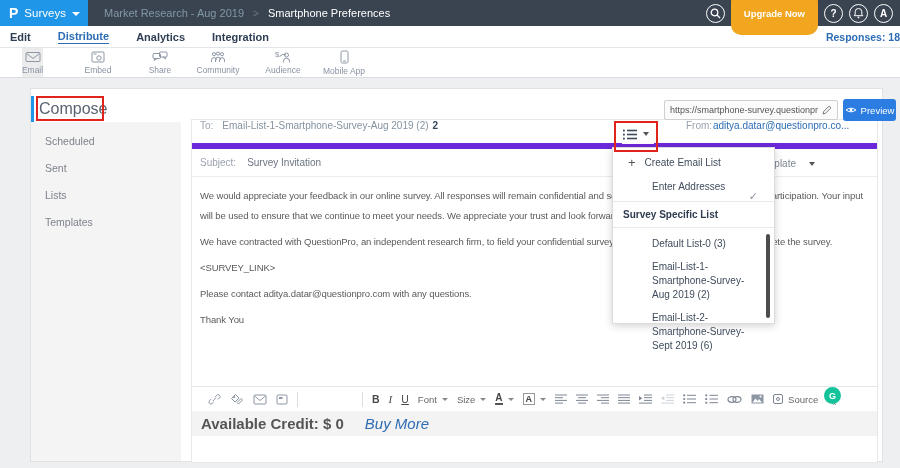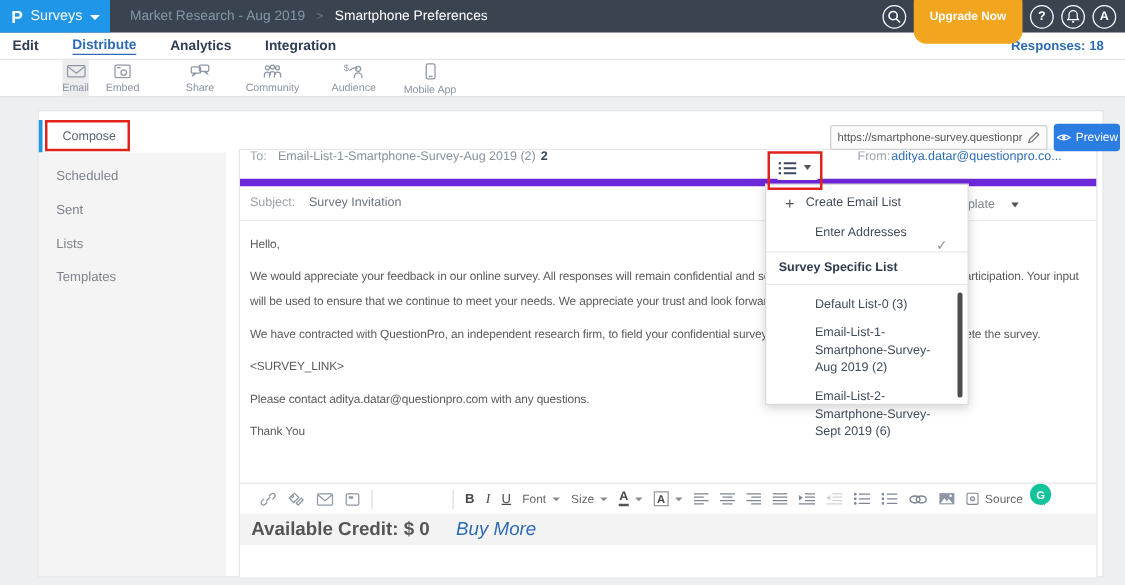--- a/index.html
+++ b/index.html
@@ -23,37 +23,37 @@
   .circle-btn{width:19px;height:19px;border:1.5px solid #fff;border-radius:50%;color:#fff;font-size:10px;font-weight:bold;
               display:flex;align-items:center;justify-content:center;box-sizing:border-box;}
   .upgrade{background:#f2a51e;color:#fff;font-size:9.5px;font-weight:bold;padding:12px 13px;height:19px;
            display:flex;align-items:center;border-radius:10px;}
 
   
   .navbar{position:absolute;left:0;top:26px;width:900px;height:22px;background:#fff;border-bottom:1px solid #e3e6e9;
           box-sizing:border-box;display:flex;align-items:center;gap:27px;padding-left:10px;font-size:11px;font-weight:600;z-index:4;}
   .nav-item{color:#2e3d54;}
   .nav-item.active{color:#2d6cb4;border-bottom:1px solid #2d6cb4;padding-bottom:1px;}
-  .responses{position:absolute;right:17px;top:5px;color:#2d6cb4;font-size:10.5px;font-weight:600;}
+  .responses{position:absolute;right:0;top:5px;color:#2d6cb4;font-size:10.5px;font-weight:600;}
 
   
   .channelbar{position:absolute;left:0;top:48px;width:900px;height:30px;background:#fff;border-bottom:1px solid #d9dde1;box-sizing:border-box;z-index:4;}
   .channel{position:absolute;top:0;height:29px;display:flex;flex-direction:column;align-items:center;justify-content:center;gap:2px;
            font-size:8.5px;color:#8a93a3;}
   .channel.active{background:#ececec;}
   .url-box{position:absolute;left:664px;top:52px;width:174px;height:20px;border:1px solid #cfcfcf;background:#fbfbfb;border-radius:2px;
            box-sizing:border-box;display:flex;align-items:center;padding:0 5px;gap:4px;}
   .url-text{flex:1;font-size:9px;color:#555;overflow:hidden;white-space:nowrap;}
   .preview-btn{position:absolute;left:843px;top:51px;width:53px;height:22px;background:#2b7de1;border-radius:3px;color:#fff;
                font-size:9.5px;display:flex;align-items:center;justify-content:center;gap:4px;}
 
   
   .card{position:absolute;left:30px;top:88px;width:853px;height:374px;background:#fff;border:1px solid #e2e2e2;box-sizing:border-box;}
   .side-active{position:absolute;left:0;top:7px;width:150px;height:26px;border-left:3px solid #2096e8;background:#fff;
-               display:flex;align-items:center;padding-left:16px;box-sizing:border-box;font-size:10px;color:#5a6472;}
+               display:flex;align-items:center;padding-left:5px;box-sizing:border-box;font-size:16px;color:#5a6472;}
   .side-rest{position:absolute;left:0;top:33px;width:150px;bottom:0;background:#f4f4f4;padding-top:5px;box-sizing:border-box;}
   .side-item{height:27px;display:flex;align-items:center;padding-left:14px;font-size:10.5px;color:#7d828c;}
 
   
   .panel{position:absolute;left:160px;top:30px;width:687px;height:344px;border:1px solid #e8e8e8;box-sizing:border-box;background:#fff;}
   .to-row{position:relative;height:29px;border-bottom:6px solid #6d28d9;box-sizing:border-box;display:flex;align-items:flex-start;
           padding:0 8px;font-size:10px;}
   .to-label{color:#9aa3ae;margin-right:9px;}
   .to-value{color:#8593a0;}
   .to-count{color:#33475b;font-weight:bold;margin-left:4px;}
@@ -146,21 +146,21 @@
 
 <div class="navbar">
   <span class="nav-item">Edit</span>
   <span class="nav-item active">Distribute</span>
   <span class="nav-item">Analytics</span>
   <span class="nav-item">Integration</span>
   <span class="responses">Responses: 18</span>
 </div>
 
 <div class="channelbar">
-  <div class="channel active" style="left:22px;width:21px;margin-left:28px;">
+  <div class="channel active" style="left:22px;width:21px;">
     <svg width="16" height="12" viewBox="0 0 16 12">
       <rect x="1" y="1.5" width="14" height="9" rx="1" fill="none" stroke="#8d96a5"></rect>
       <path d="M1.5 2.5 L8 7.5 L14.5 2.5" fill="none" stroke="#8d96a5"></path>
     </svg>
     <span>Email</span>
   </div>
   <div class="channel" style="left:75px;width:46px;">
     <svg width="14" height="12" viewBox="0 0 14 12">
       <rect x="1" y="1" width="12" height="10" rx="1" fill="none" stroke="#8d96a5"></rect>
       <line x1="2.5" y1="3" x2="5.5" y2="3" stroke="#8d96a5"></line>
@@ -267,21 +267,20 @@
     <div class="subject-row">
       <span class="subject-label">Subject:</span>
       <span class="subject-value">Survey Invitation</span>
       <span class="template-dd">
         <span>Select Template</span>
         <span class="caret-sm"></span>
       </span>
     </div>
 
     <div class="body-area">
-      <p>Hello,</p>
       <p>We would appreciate your feedback in our online survey. All responses will remain confidential and secure. Thank you in advance for your participation. Your input will be used to ensure that we continue to meet your needs. We appreciate your trust and look forward to serving you in the future.</p>
       <p>We have contracted with QuestionPro, an independent research firm, to field your confidential survey responses. Please click here to complete the survey.</p>
       <p>&lt;SURVEY_LINK&gt;</p>
       <p>Please contact aditya.datar@questionpro.com with any questions.</p>
       <p>Thank You</p>
     </div>
     <div class="grammarly">G</div>
 
     <div class="format-bar">
       <svg width="13" height="12" viewBox="0 0 13 12">

